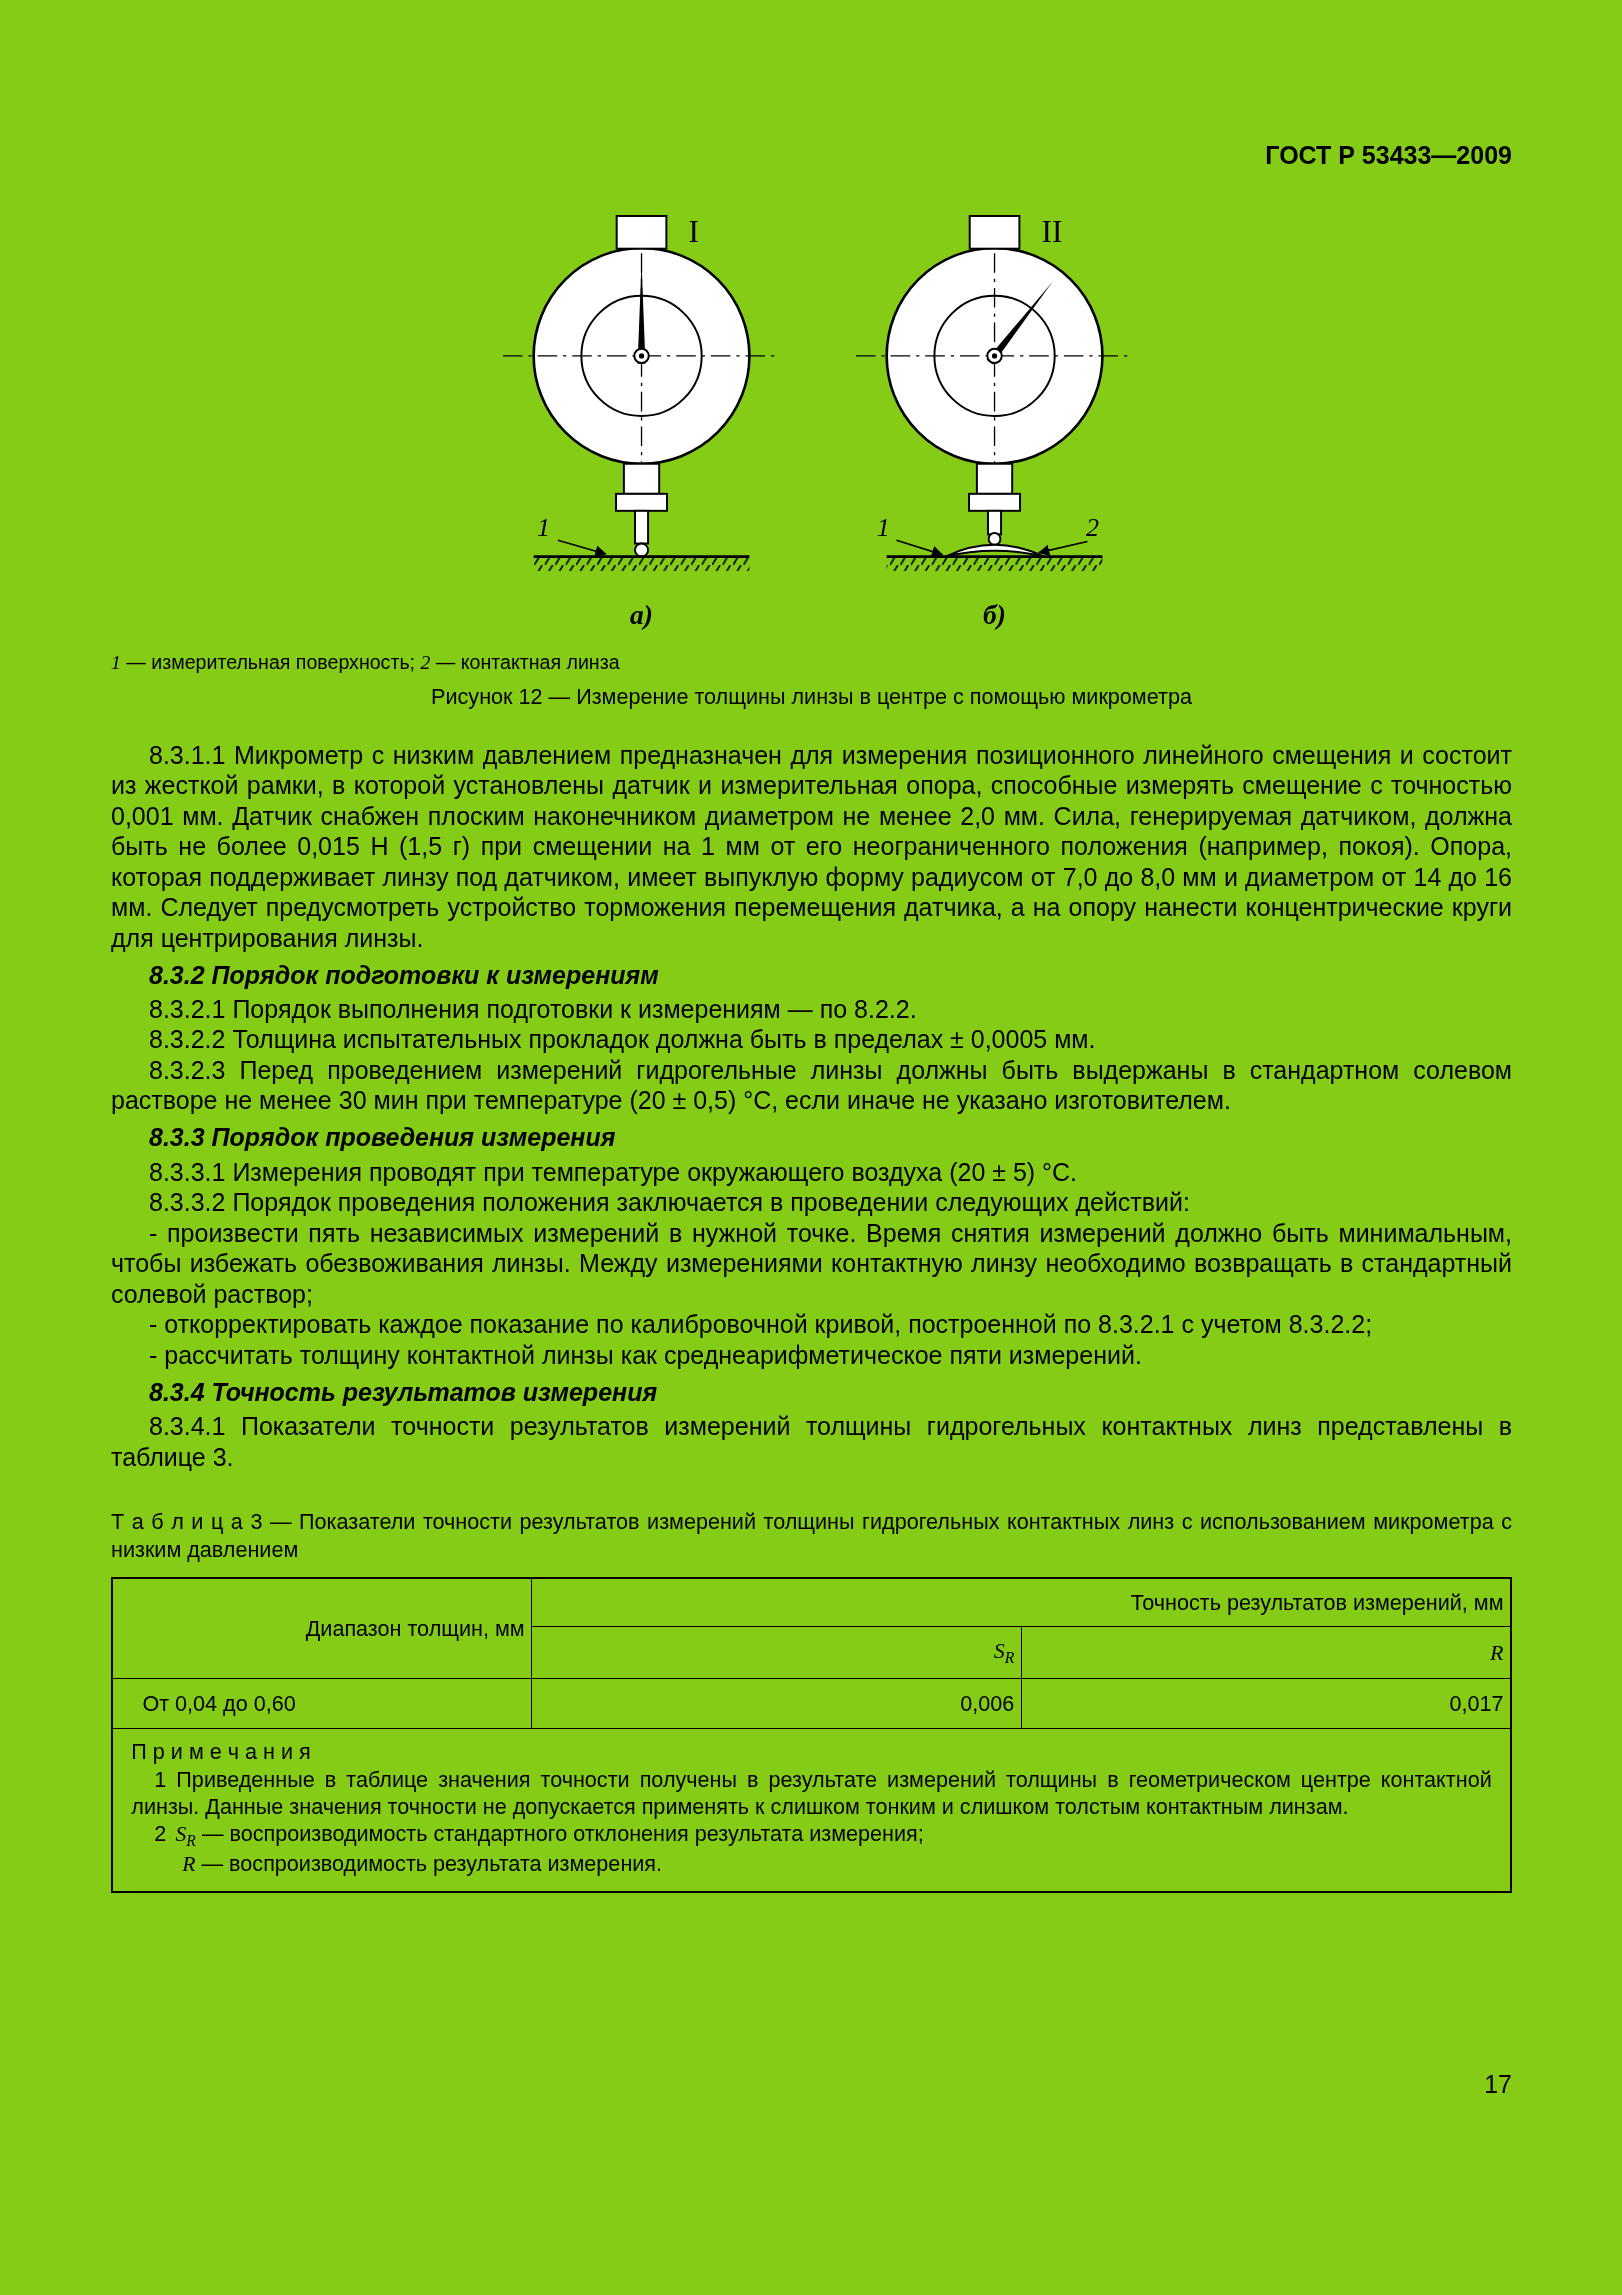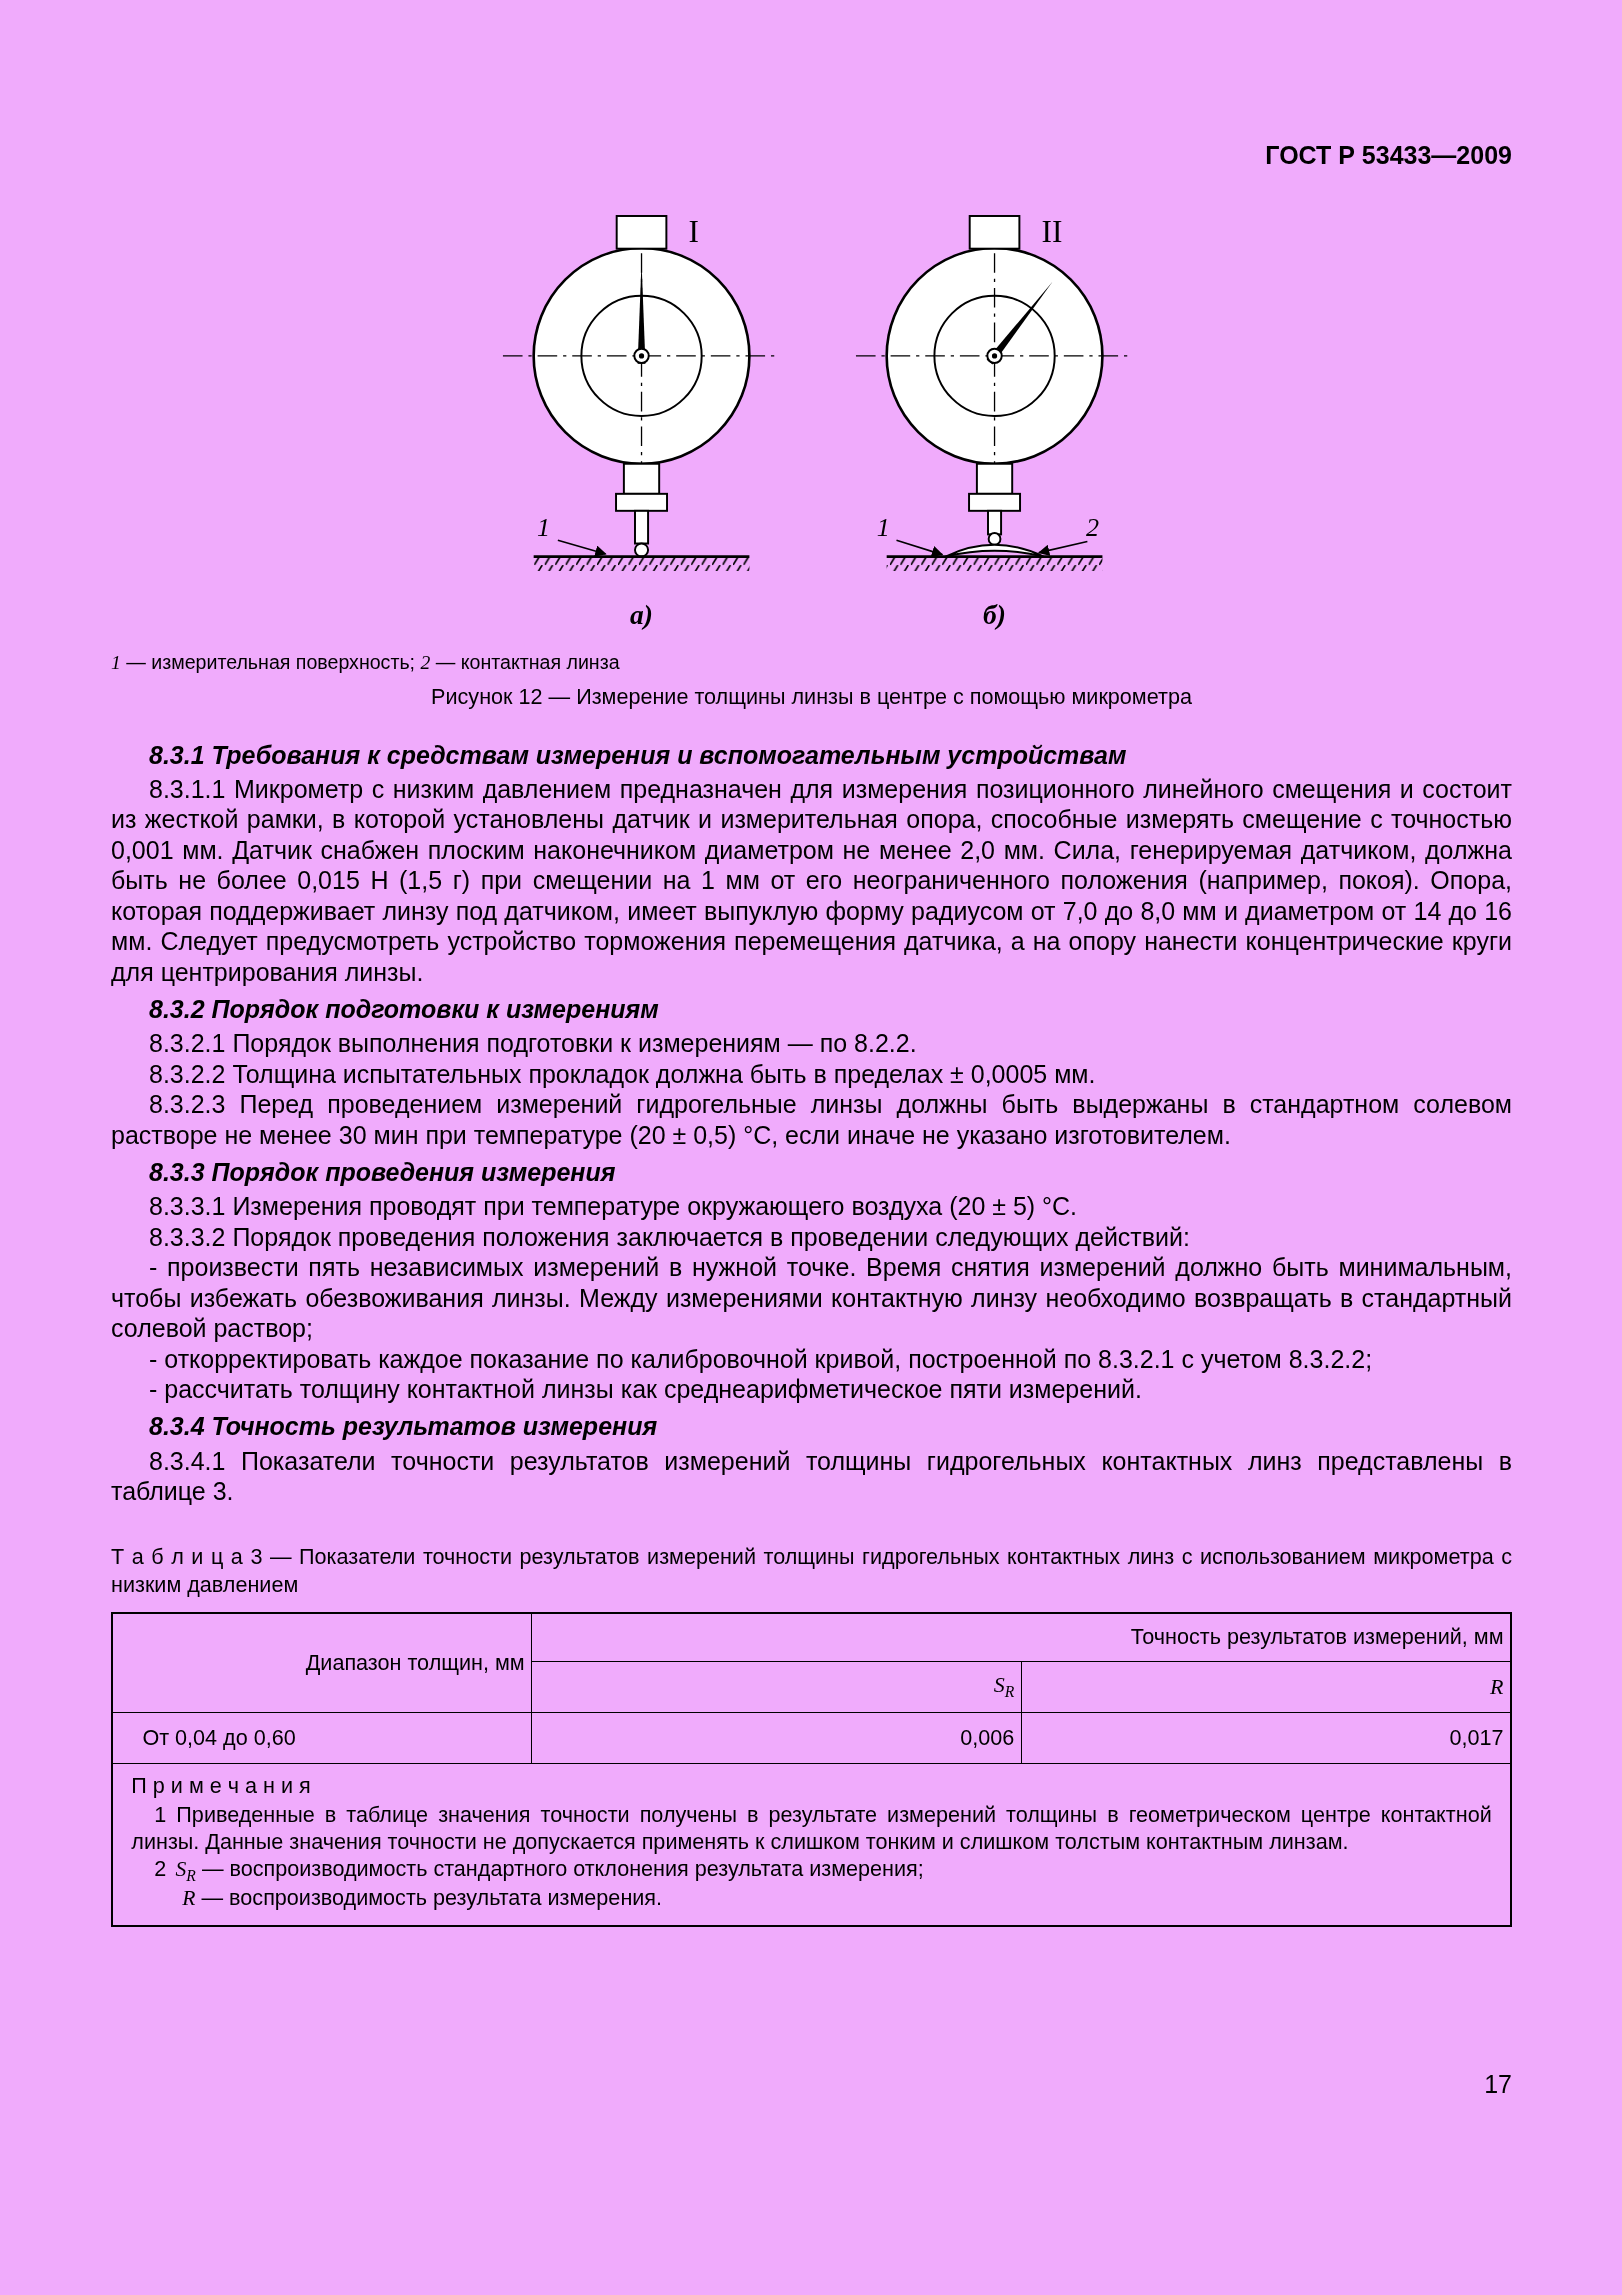--- a/index.html
+++ b/index.html
@@ -1,17 +1,17 @@
 <!DOCTYPE html>
 <html style="font-size:10.5px"><head>
 <meta charset="utf-8">
 <style>
   html,body { margin:0; padding:0; background:#e8e8e8; }
   .page {
-    width:1623px; height:2295px; background:#f0abfc; color:#000;
+    width:1623px; height:2295px; background:#84cc16; color:#000;
     position:relative; box-sizing:border-box;
     padding:141px 111px 0 111px;
     font-family:"Liberation Sans", sans-serif;
   }
   .doc-header { text-align:right; font-weight:bold; font-size:25px; }
 
   .figure-wrap { margin-top:29.4px; text-align:center; }
   .figure-wrap svg { display:inline-block; }
 
   .fig-legend { margin-top:11.8px; text-align:left; font-size:19.6px; }
@@ -112,21 +112,20 @@
     </svg>
   </div>
 
   <div class="fig-legend">
     <i>1</i><span> — измерительная поверхность; </span><i>2</i><span> — контактная линза</span>
   </div>
 
   <div class="fig-caption">Рисунок 12 — Измерение толщины линзы в центре с помощью микрометра</div>
 
   <div class="content">
-    <p class="h3">8.3.1 Требования к средствам измерения и вспомогательным устройствам</p>
     <p>8.3.1.1 Микрометр с низким давлением предназначен для измерения позиционного линейного смещения и состоит из жесткой рамки, в которой установлены датчик и измерительная опора, способные измерять смещение с точностью 0,001 мм. Датчик снабжен плоским наконечником диаметром не менее 2,0 мм. Сила, генерируемая датчиком, должна быть не более 0,015 Н (1,5 г) при смещении на 1 мм от его неограниченного положения (например, покоя). Опора, которая поддерживает линзу под датчиком, имеет выпуклую форму радиусом от 7,0 до 8,0 мм и диаметром от 14 до 16 мм. Следует предусмотреть устройство торможения перемещения датчика, а на опору нанести концентрические круги для центрирования линзы.</p>
     <p class="h3">8.3.2 Порядок подготовки к измерениям</p>
     <p>8.3.2.1 Порядок выполнения подготовки к измерениям — по 8.2.2.</p>
     <p>8.3.2.2 Толщина испытательных прокладок должна быть в пределах ± 0,0005 мм.</p>
     <p>8.3.2.3 Перед проведением измерений гидрогельные линзы должны быть выдержаны в стандартном солевом растворе не менее 30 мин при температуре (20 ± 0,5) °С, если иначе не указано изготовителем.</p>
     <p class="h3">8.3.3 Порядок проведения измерения</p>
     <p>8.3.3.1 Измерения проводят при температуре окружающего воздуха (20 ± 5) °С.</p>
     <p>8.3.3.2 Порядок проведения положения заключается в проведении следующих действий:</p>
     <p>- произвести пять независимых измерений в нужной точке. Время снятия измерений должно быть минимальным, чтобы избежать обезвоживания линзы. Между измерениями контактную линзу необходимо возвращать в стандартный солевой раствор;</p>
     <p>- откорректировать каждое показание по калибровочной кривой, построенной по 8.3.2.1 с учетом 8.3.2.2;</p>

